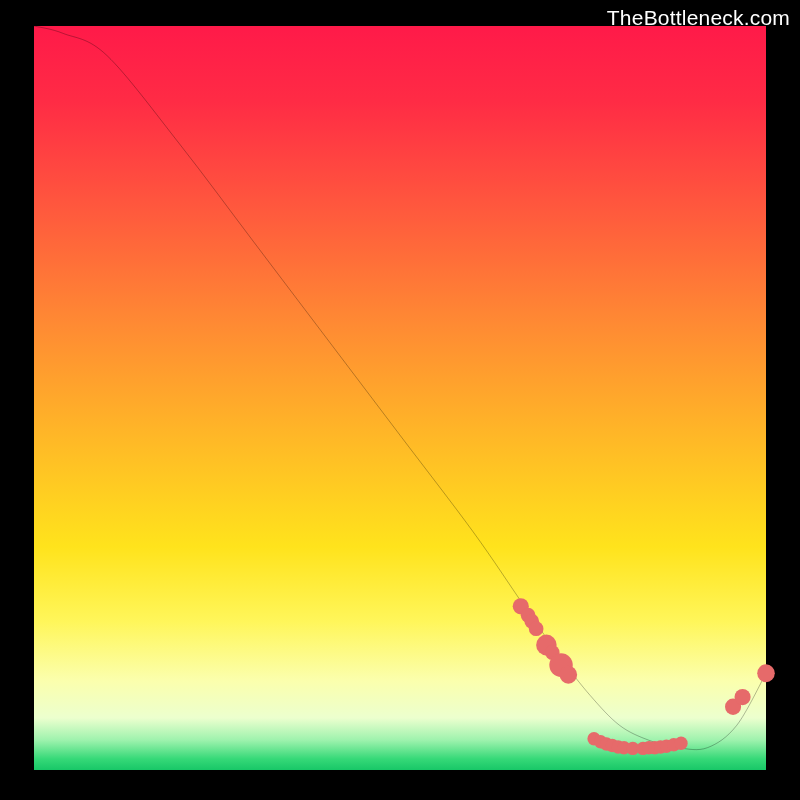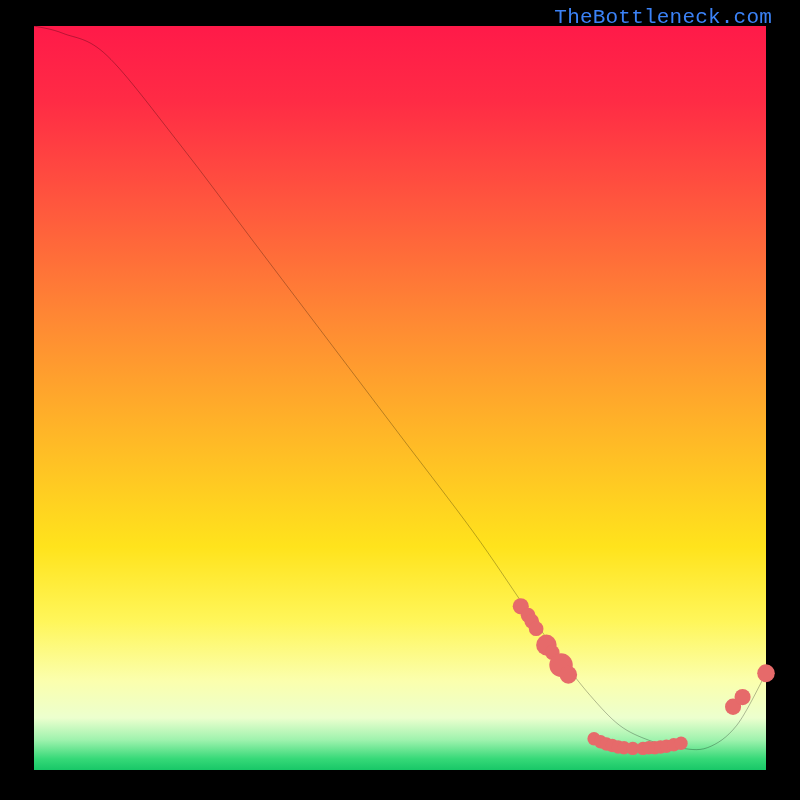--- a/index.html
+++ b/index.html
@@ -47,23 +47,23 @@
   svg.curve {
     position: absolute;
     inset: 0;
     width: 100%;
     height: 100%;
     overflow: visible;
   }
   .watermark {
     position: absolute;
     top: 6px;
-    right: 28px;
-    color: #3b82f6;
-    font-family: Liberation Mono, monospace;
+    right: 10px;
+    color: #ffffff;
+    font-family: Liberation Sans, sans-serif;
     font-size: 21px;
     letter-spacing: 0.2px;
     user-select: none;
     pointer-events: none;
   }
 </style>
 </head>
 <body>
 
 <div class="stage">

